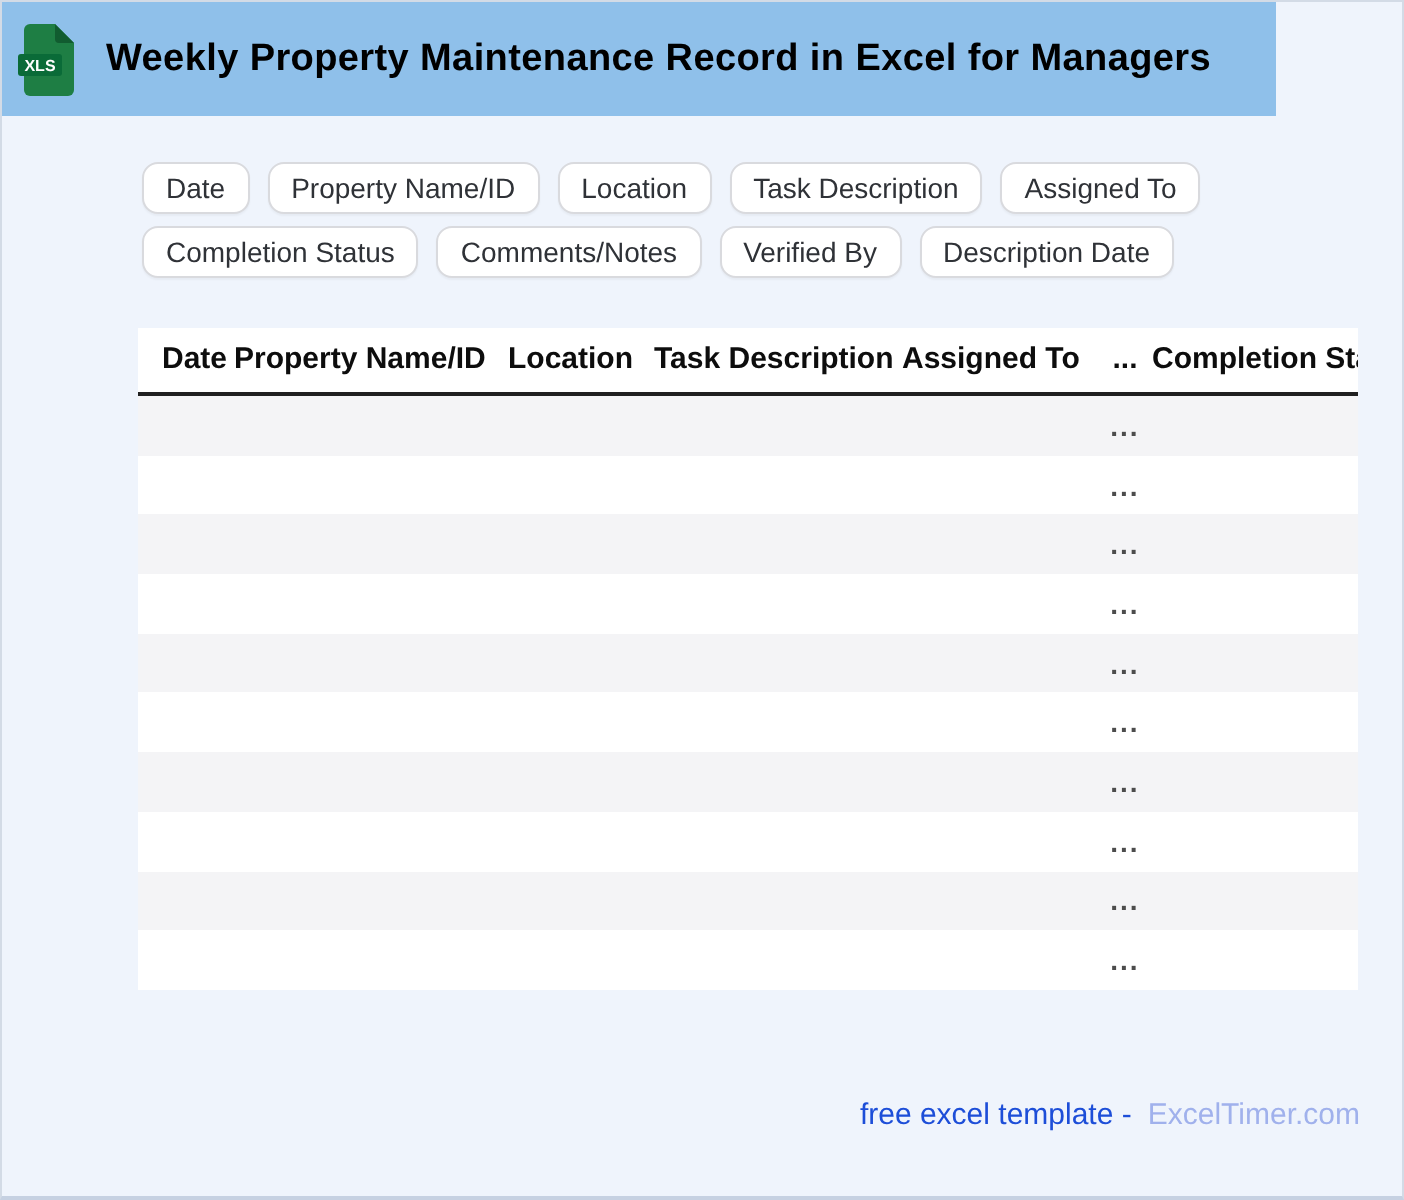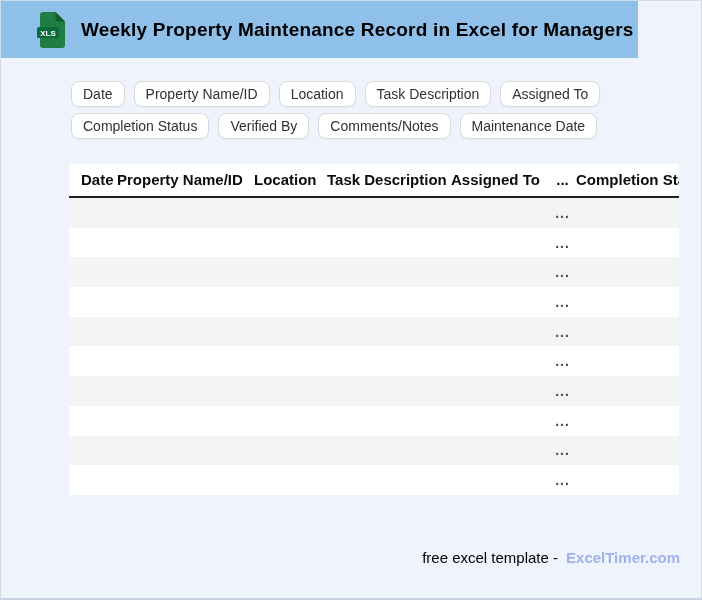--- a/index.html
+++ b/index.html
@@ -14,21 +14,21 @@
     border-bottom:2px solid #c6d1e2;
     overflow:hidden;
   }
 
   
   .header-bar{
     width:637px;height:57px;
     background:#8fc0ea;
     display:flex;align-items:center;
   }
-  .xls-icon{margin-left:36px;width:30px;height:38px;flex:0 0 auto;}
+  .xls-icon{margin-left:8px;width:30px;height:38px;flex:0 0 auto;}
   .title{
     margin-left:14px;
     color:#000000;
     font-size:19px;
     font-weight:bold;
     letter-spacing:.2px;
     white-space:nowrap;
   }
 
   
@@ -92,22 +92,22 @@
     font-size:14px;
   }
 
   
   .footer{
     position:absolute;
     top:548px;right:21px;
     font-size:15px;
     white-space:nowrap;
   }
-  .f-light{color:#000000;margin-top:16px;}
-  .f-brand{color:#a0b1ec;font-weight:bold;margin-left:8px;cursor:pointer;}
+  .f-light{color:#1d4ed8;margin-top:16px;}
+  .f-brand{color:#a0b1ec;font-weight:normal;margin-left:8px;cursor:pointer;}
 </style>
 </head>
 <body>
 
 <div class="page">
 
   <div class="header-bar">
     <div class="xls-icon">
       <svg width="30" height="38" viewBox="0 0 30 38" aria-hidden="true">
         <path d="M6 1 h12.5 l9.5 9.5 V34 a3 3 0 0 1 -3 3 H6 a3 3 0 0 1 -3 -3 V4 a3 3 0 0 1 3 -3 Z" fill="#1e7e44"></path>
@@ -119,23 +119,23 @@
     <div class="title">Weekly Property Maintenance Record in Excel for Managers</div>
   </div>
 
   <div class="chips" id="chips">
       <div class="chip">Date</div>
       <div class="chip">Property Name/ID</div>
       <div class="chip">Location</div>
       <div class="chip">Task Description</div>
       <div class="chip">Assigned To</div>
       <div class="chip">Completion Status</div>
+      <div class="chip">Comments/Notes</div>
       <div class="chip">Verified By</div>
-      <div class="chip">Comments/Notes</div>
-      <div class="chip">Maintenance Date</div>
+      <div class="chip">Description Date</div>
     </div>
 
   <div class="table-wrap">
     <table>
       <colgroup>
         <col style="width:48px">
           <col style="width:137px">
           <col style="width:73px">
         <col style="width:124px">
           <col style="width:98px">

